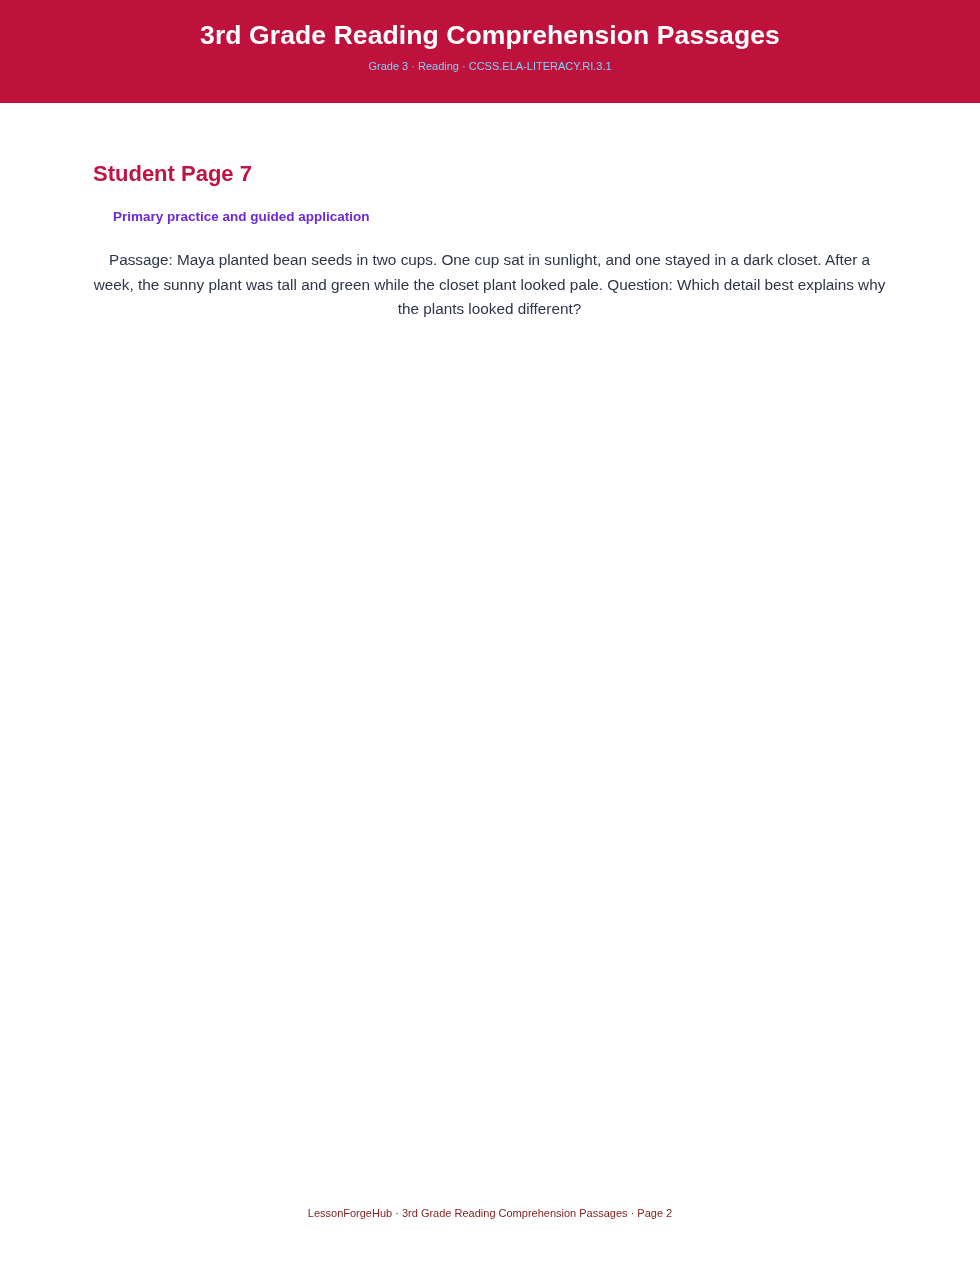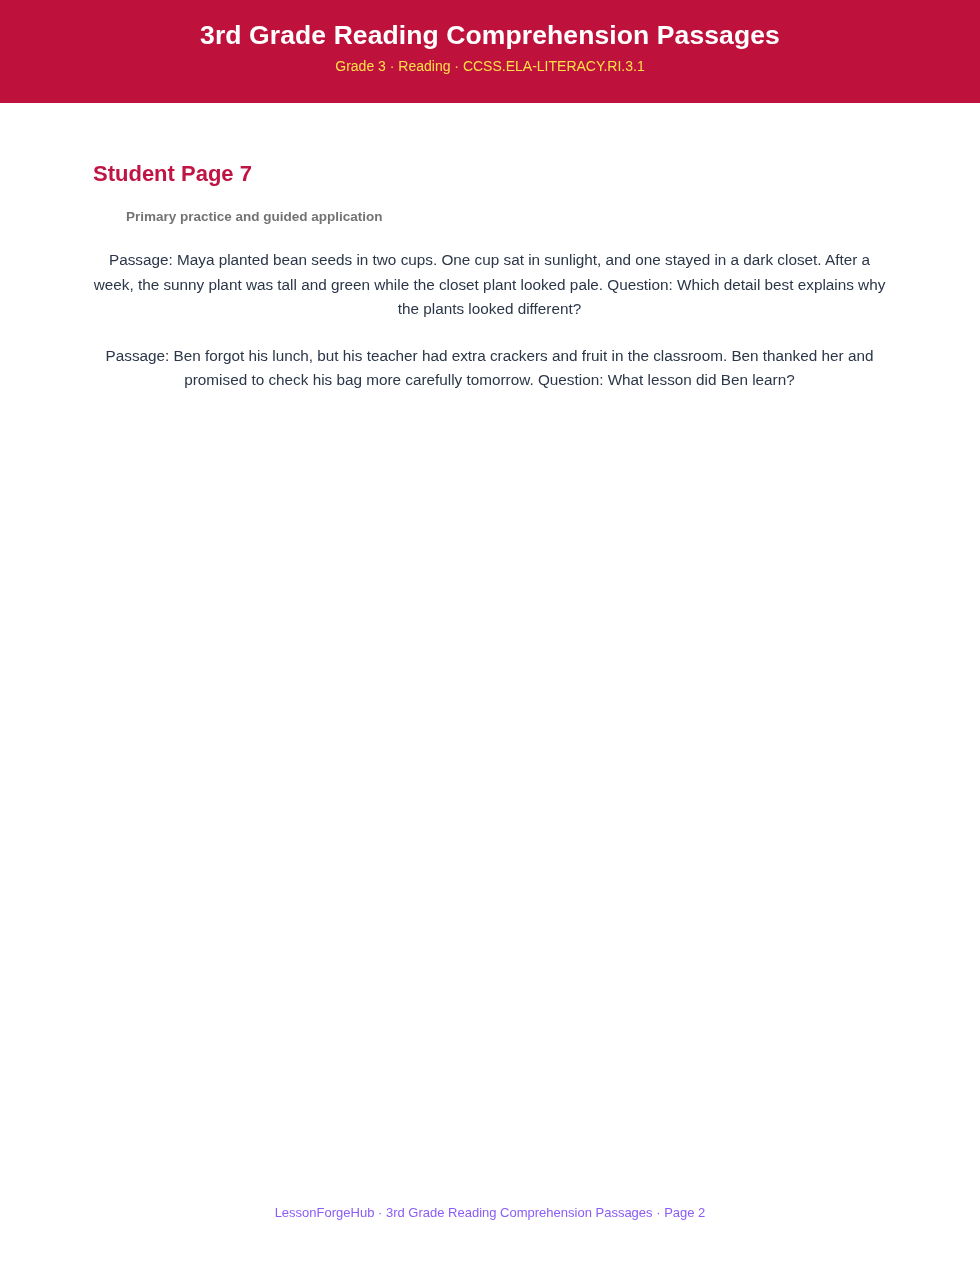--- a/index.html
+++ b/index.html
@@ -36,42 +36,42 @@
   .doc-title {
     margin: 0;
     color: #ffffff;
     font-size: 26.5px;
     font-weight: bold;
     line-height: 34px;
     letter-spacing: 0.1px;
   }
   .doc-subtitle {
     margin: 4px 0 0 0;
-    color: #fde047;
-    font-size: 14px;
+    color: #7dd3fc;
+    font-size: 11px;
     font-weight: normal;
     line-height: 20px;
   }
 
   
   .content {
     flex: 1 1 auto;
     box-sizing: border-box;
     padding: 57px 94px 0 93px;
   }
   .section-title {
     margin: 0;
     color: #c01444;
     font-size: 22px;
     font-weight: bold;
     line-height: 28px;
   }
   .section-subtitle {
-    margin: 20px 0 0 13px;
-    color: #737373;
+    margin: 20px 0 0 0;
+    color: #6d28d9;
     font-size: 13.5px;
     font-weight: bold;
     line-height: 18px;
     padding-left: 20px;
   }
   .body-list {
     margin: 0;
     padding: 0;
     list-style: none;
   }
@@ -85,22 +85,22 @@
 
   
   .doc-footer {
     flex: 0 0 auto;
     box-sizing: border-box;
     padding: 0 60px 46px 60px;
     text-align: center;
   }
   .footer-text {
     margin: 0;
-    color: #8b5cf6;
-    font-size: 13px;
+    color: #7f1d1d;
+    font-size: 11px;
     line-height: 18px;
   }
 </style>
 </head>
 <body>
 
 <div class="page">
 
   <header class="doc-header">
     <h1 class="doc-title">3rd Grade Reading Comprehension Passages</h1>
@@ -108,21 +108,20 @@
   </header>
 
   <main class="content">
 
     <h2 class="section-title">Student Page 7</h2>
 
     <p class="section-subtitle">Primary practice and guided application</p>
 
     <div class="body-list">
       <p class="body-para">Passage: Maya planted bean seeds in two cups. One cup sat in sunlight, and one stayed in a dark closet. After a week, the sunny plant was tall and green while the closet plant looked pale. Question: Which detail best explains why the plants looked different?</p>
-      <p class="body-para">Passage: Ben forgot his lunch, but his teacher had extra crackers and fruit in the classroom. Ben thanked her and promised to check his bag more carefully tomorrow. Question: What lesson did Ben learn?</p>
     </div>
 
   </main>
 
   <footer class="doc-footer">
     <p class="footer-text">LessonForgeHub · 3rd Grade Reading Comprehension Passages · Page 2</p>
   </footer>
 
 </div>
 

